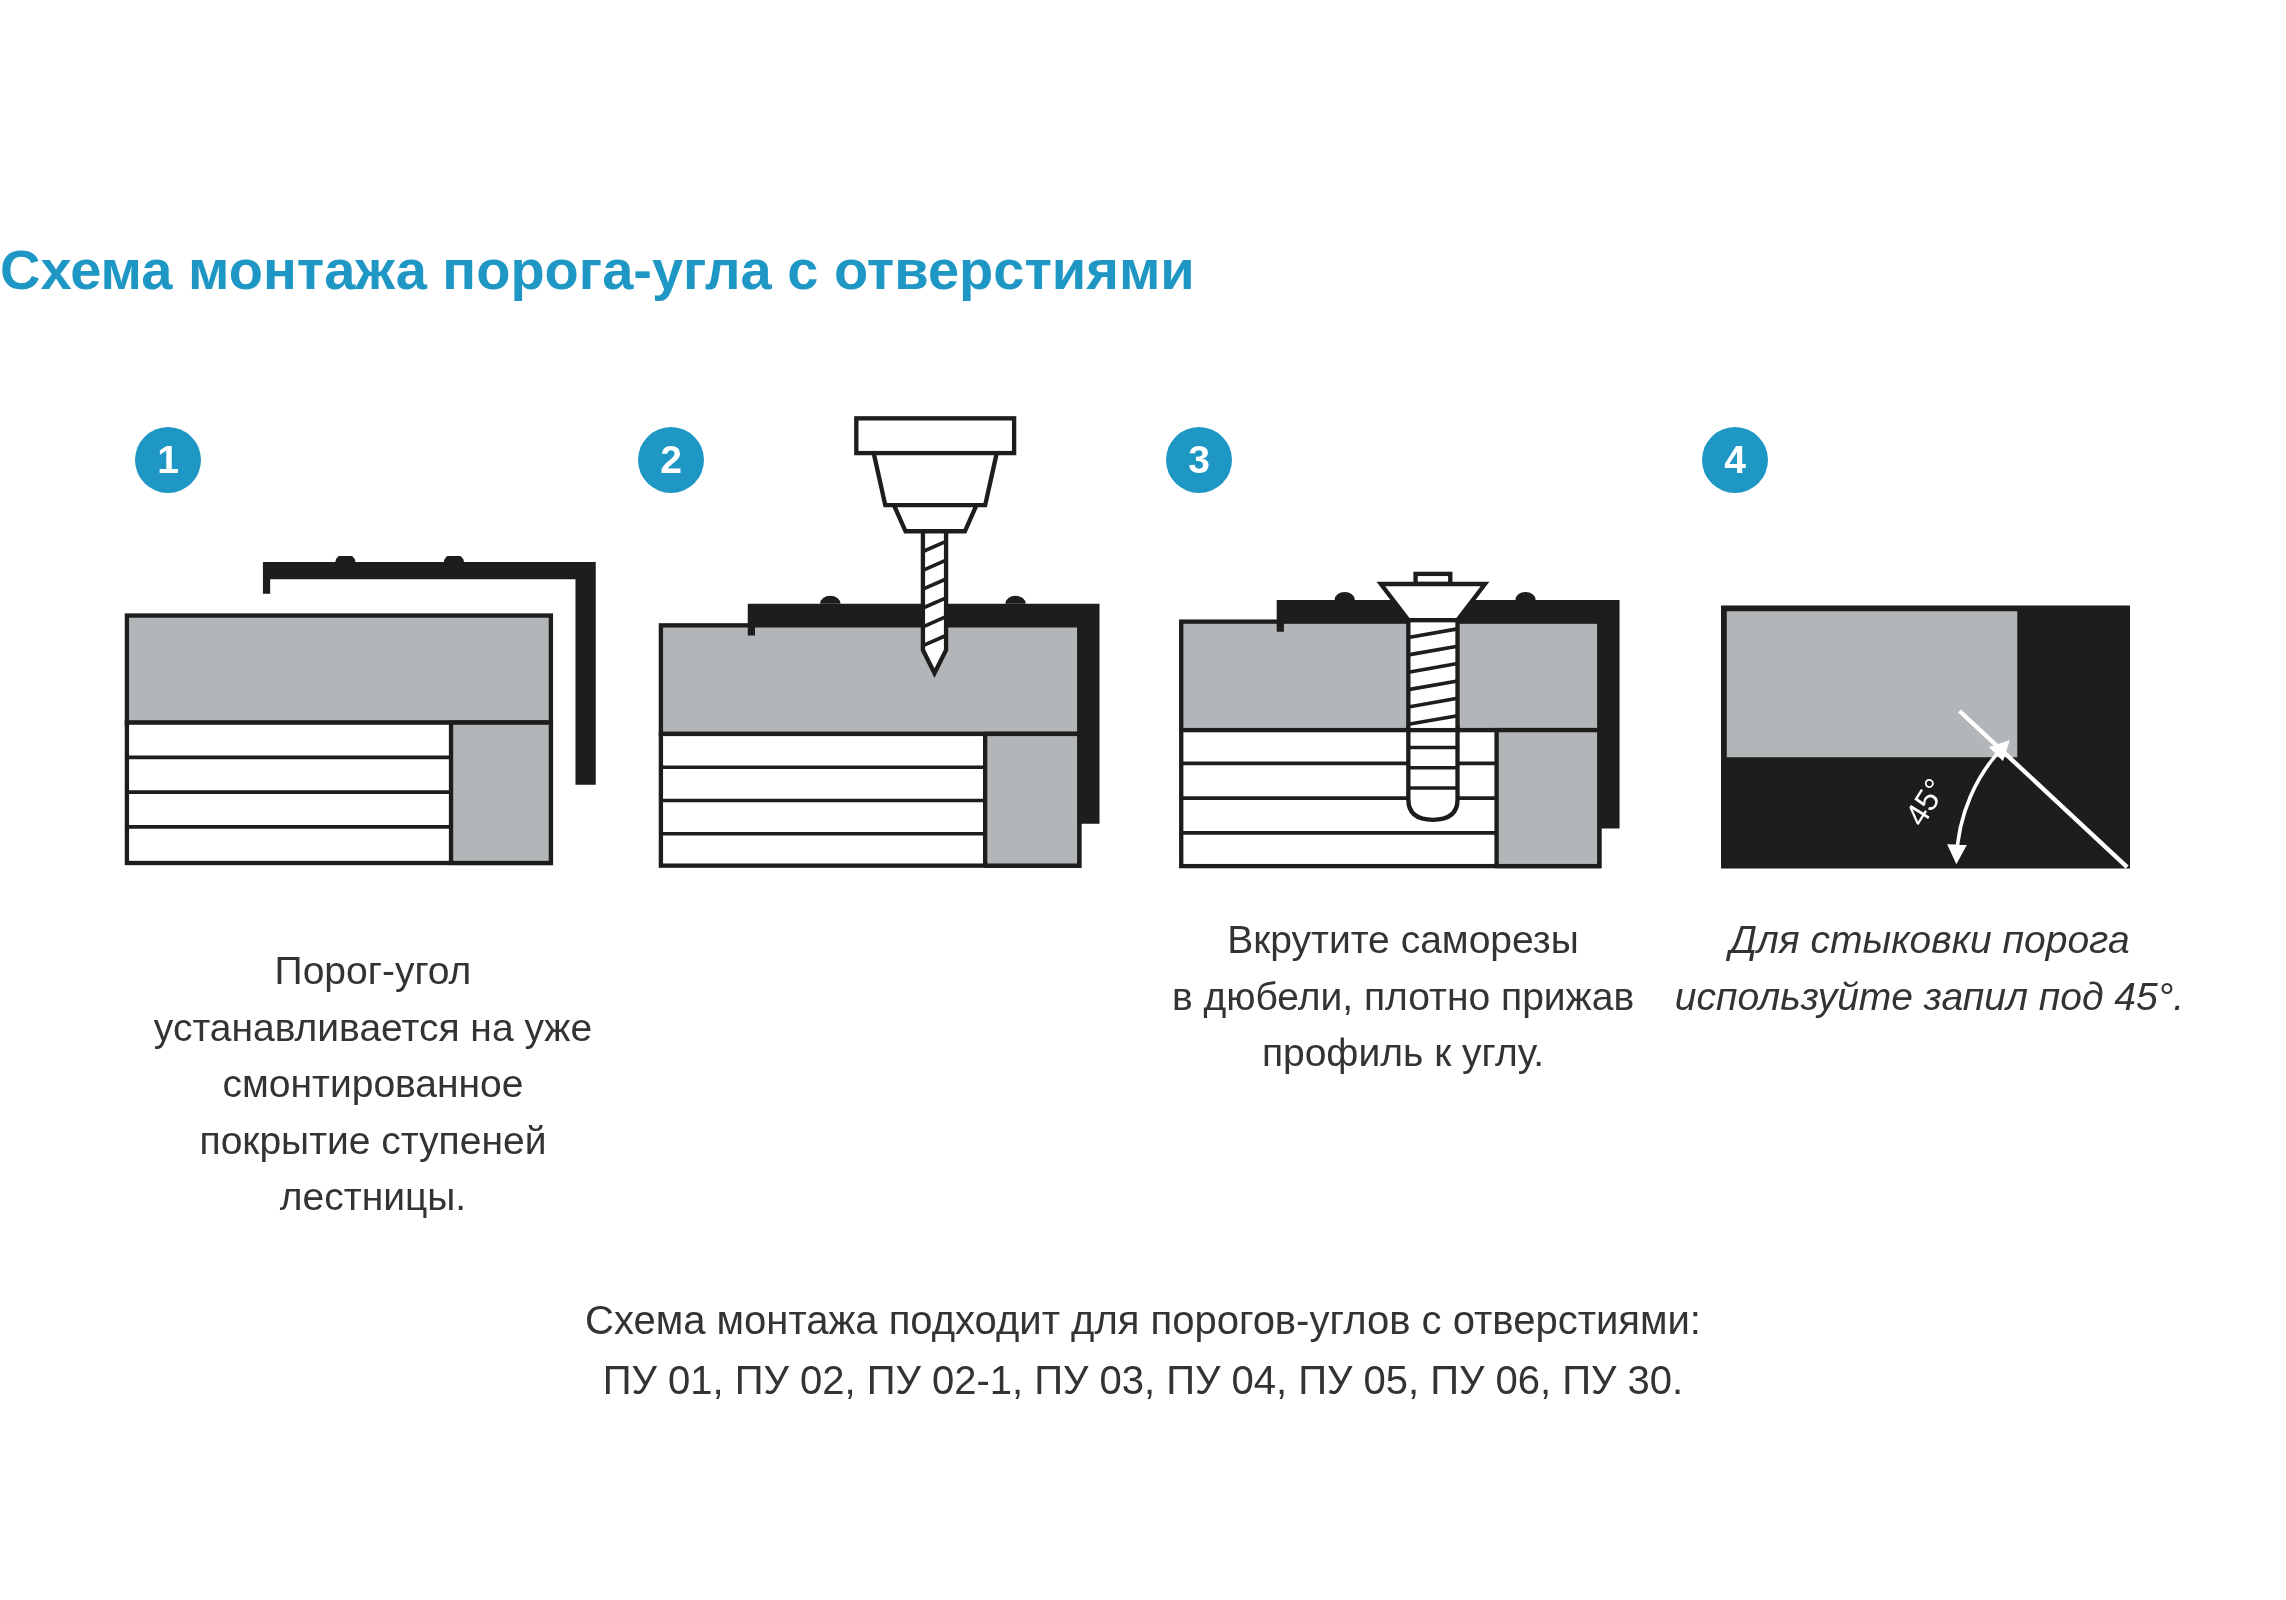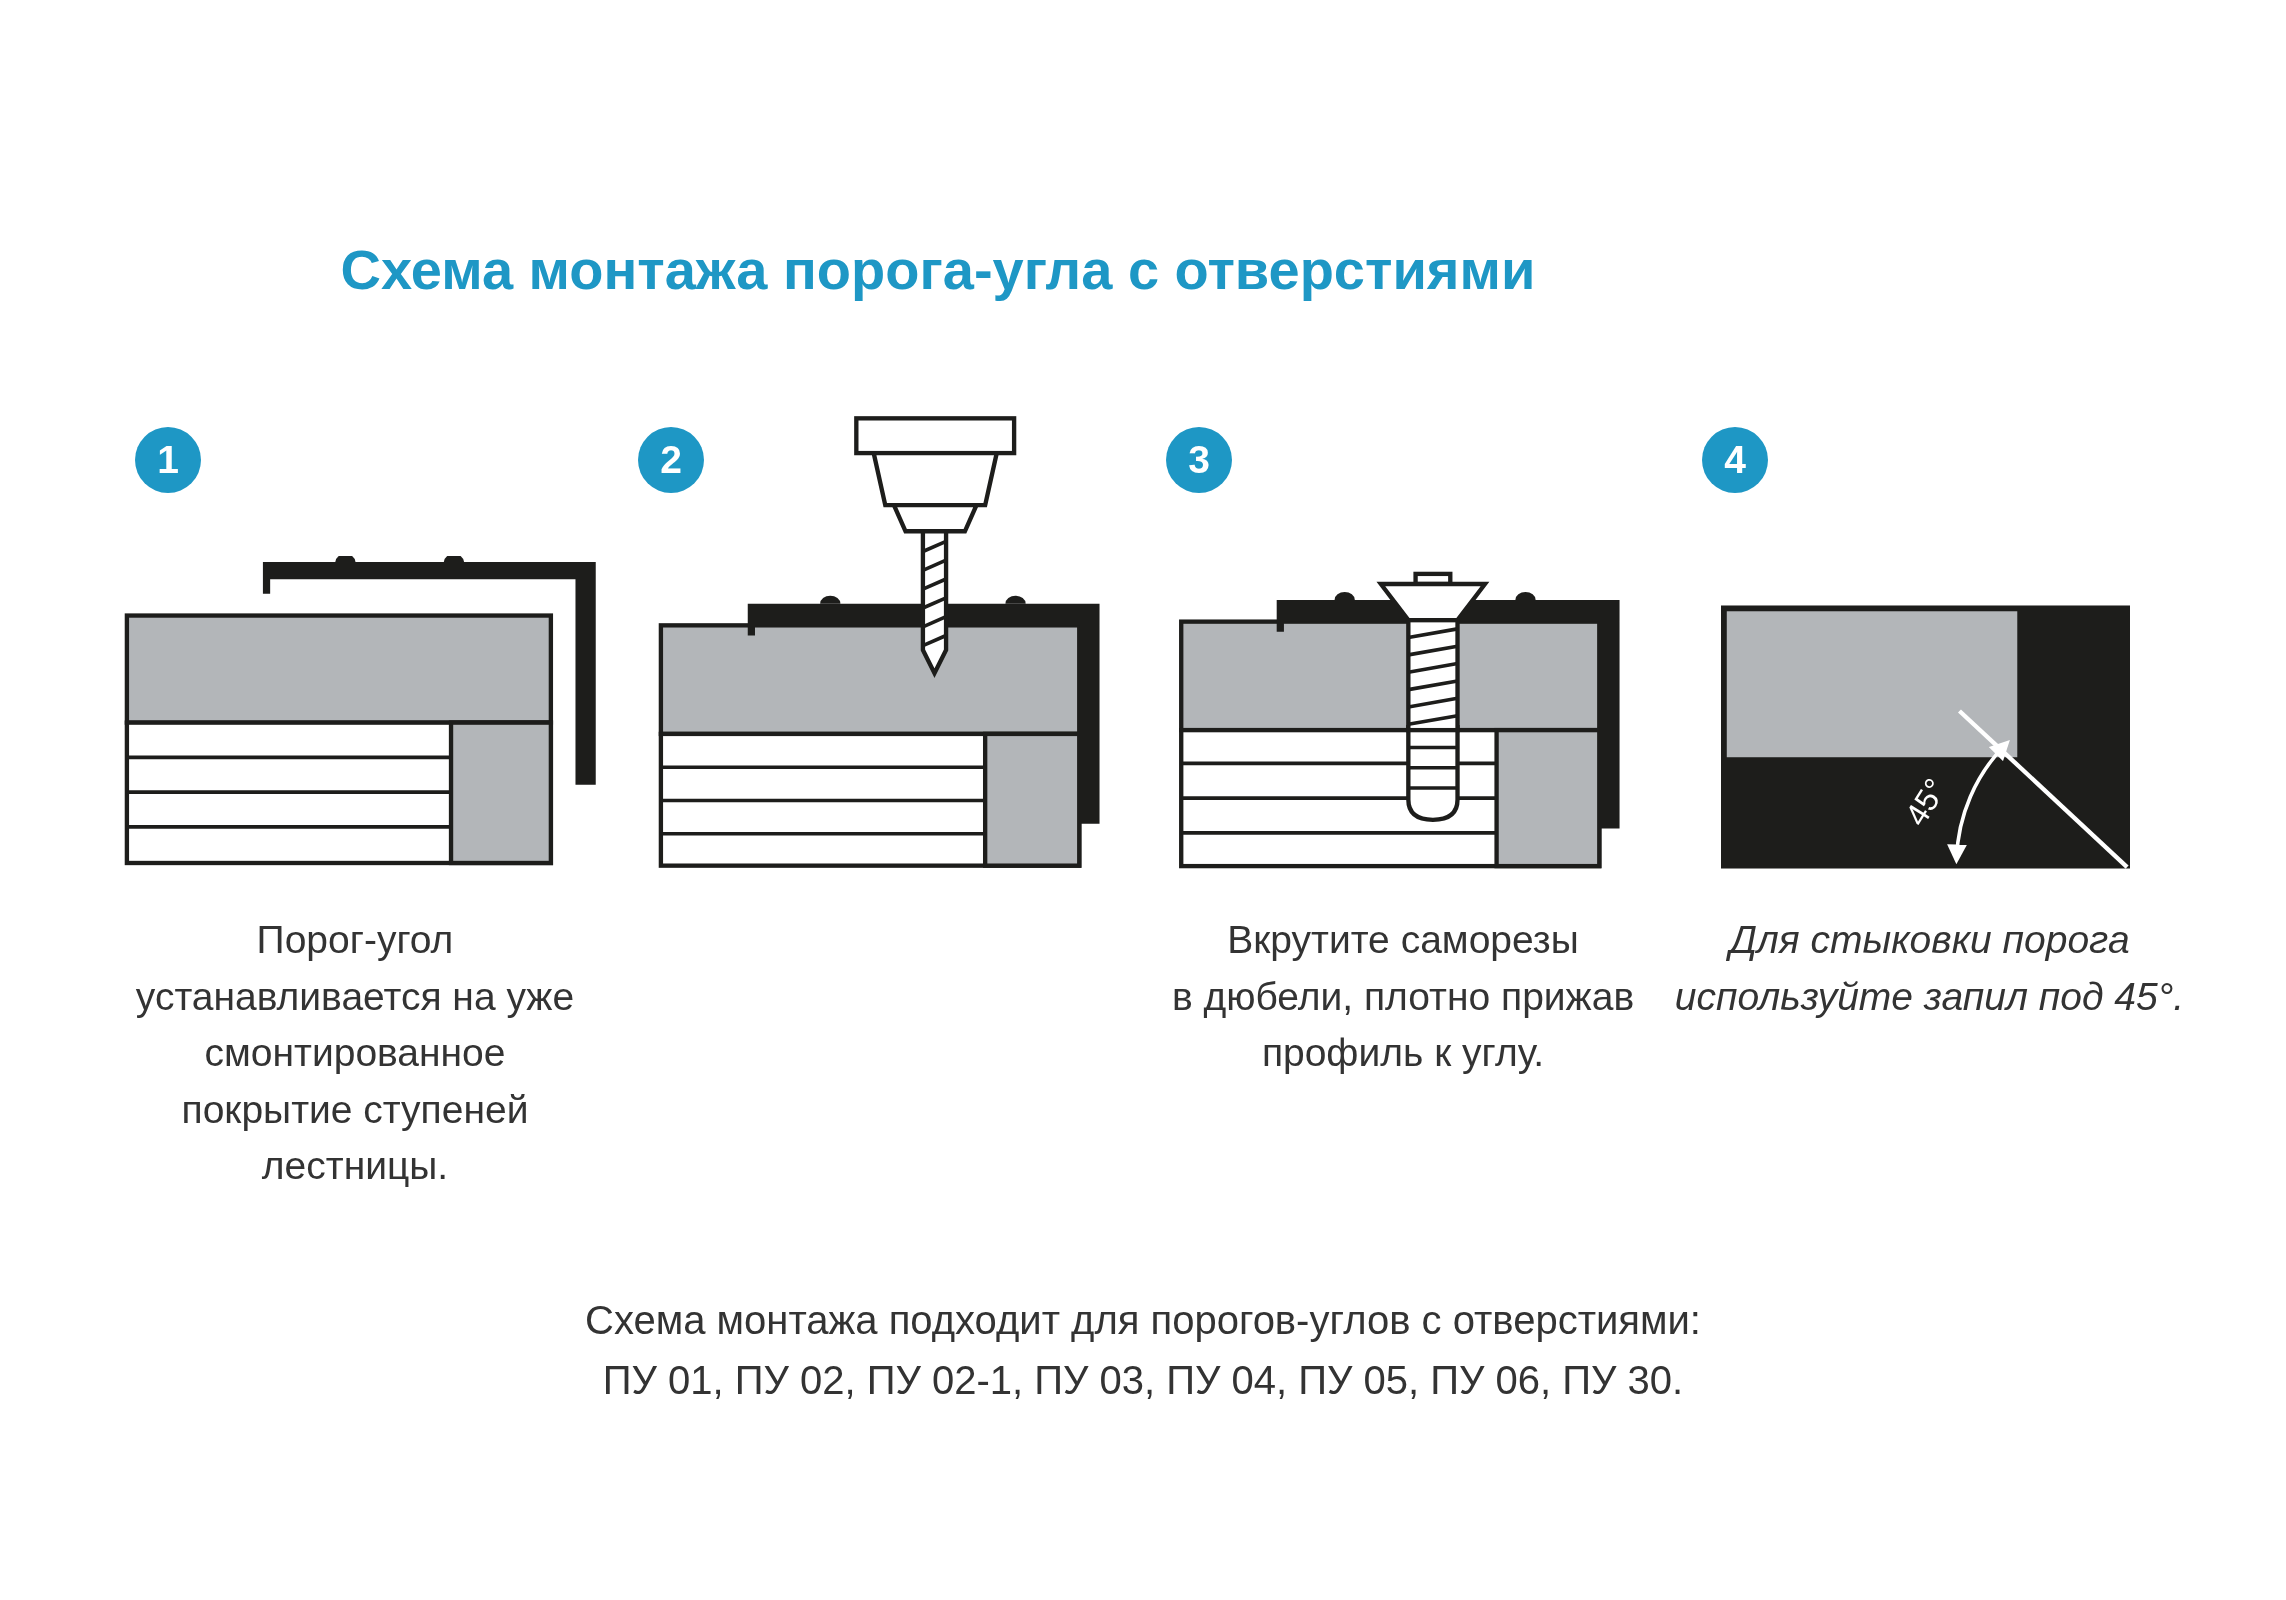--- a/index.html
+++ b/index.html
@@ -5,34 +5,34 @@
   :root{
     --accent:#1e97c5;
     --text:#333333;
     --diagram_gray:#b3b6b9;
     --diagram_dark:#1d1d1b;
     --background:#ffffff;
   }
   *{margin:0;padding:0;box-sizing:border-box;}
   body{font-family:"Liberation Sans",sans-serif;background:#fff;}
   .page{position:relative;width:2286px;height:1601px;background:var(--background,#fff);overflow:hidden;}
-  .title{position:absolute;top:237px;left:0;width:1876px;text-align:center;
+  .title{position:absolute;top:237px;left:0;width:1876px;text-align:left;
          font-size:56px;font-weight:700;color:var(--accent,#1e97c5);}
   .badge{position:absolute;top:427px;width:66px;height:66px;border-radius:50%;
          background:var(--accent,#1e97c5);color:#fff;display:flex;align-items:center;justify-content:center;
          font-size:39px;font-weight:700;}
   .badge1{left:135px;} .badge2{left:638px;} .badge3{left:1166px;} .badge4{left:1702px;}
   svg.illus{position:absolute;}
   #svg1{left:124px;top:556px;}
   #svg2{left:658px;top:415px;}
   #svg3{left:1178px;top:571px;}
   #svg4{left:1721px;top:605px;}
   .caption{position:absolute;top:912px;text-align:center;font-size:39px;line-height:1.45;
            color:var(--text,#333);white-space:pre-line;}
-  .cap1{left:104px;width:502px;}
+  .cap1{left:122px;width:502px;margin-top:31px;}
   .cap2{left:615px;width:541px;}
   .cap3{left:1152px;width:502px;}
   .cap4{left:1659px;width:541px;font-style:italic;}
   .footer{position:absolute;top:1290px;left:0;width:2286px;text-align:center;
           font-size:40px;line-height:1.5;color:var(--text,#333);white-space:pre-line;}
   .f-gray{fill:var(--diagram_gray,#b3b6b9);}
   .f-dark{fill:var(--diagram_dark,#1d1d1b);}
   .f-white{fill:#ffffff;}
   .outline{stroke:var(--diagram_dark,#1d1d1b);stroke-width:3;}
   .ln{stroke:var(--diagram_dark,#1d1d1b);stroke-width:2.5;}

